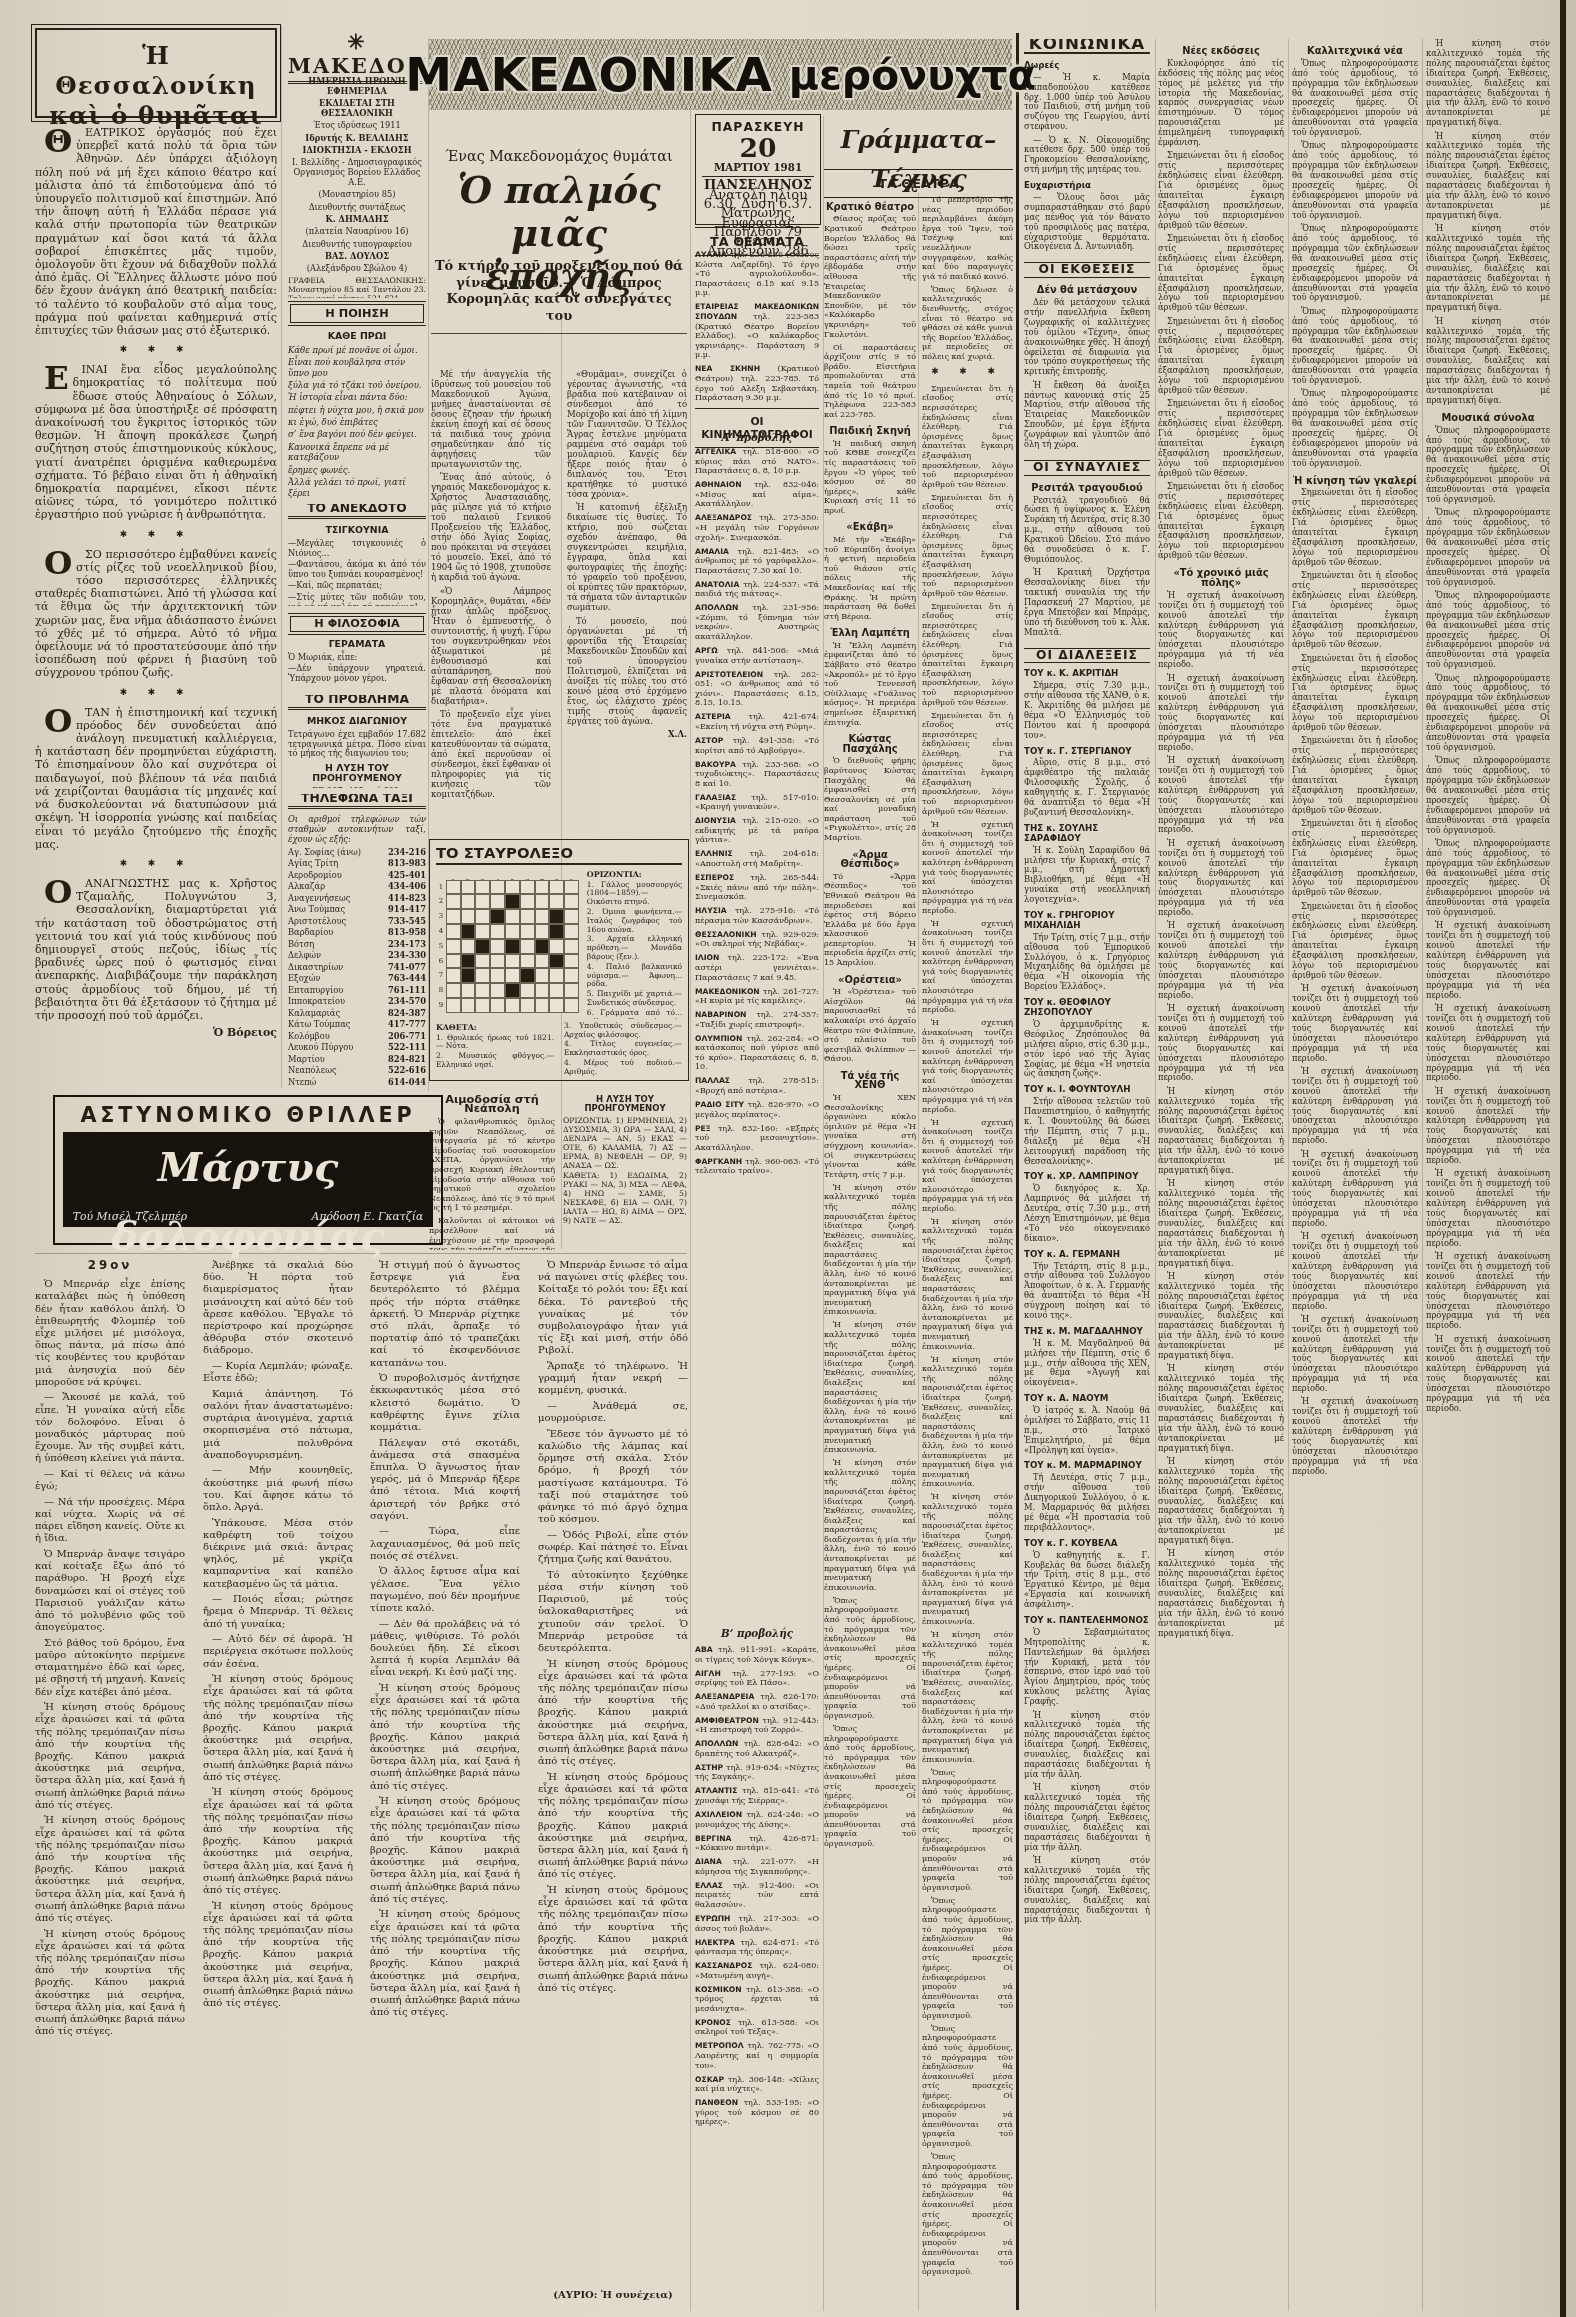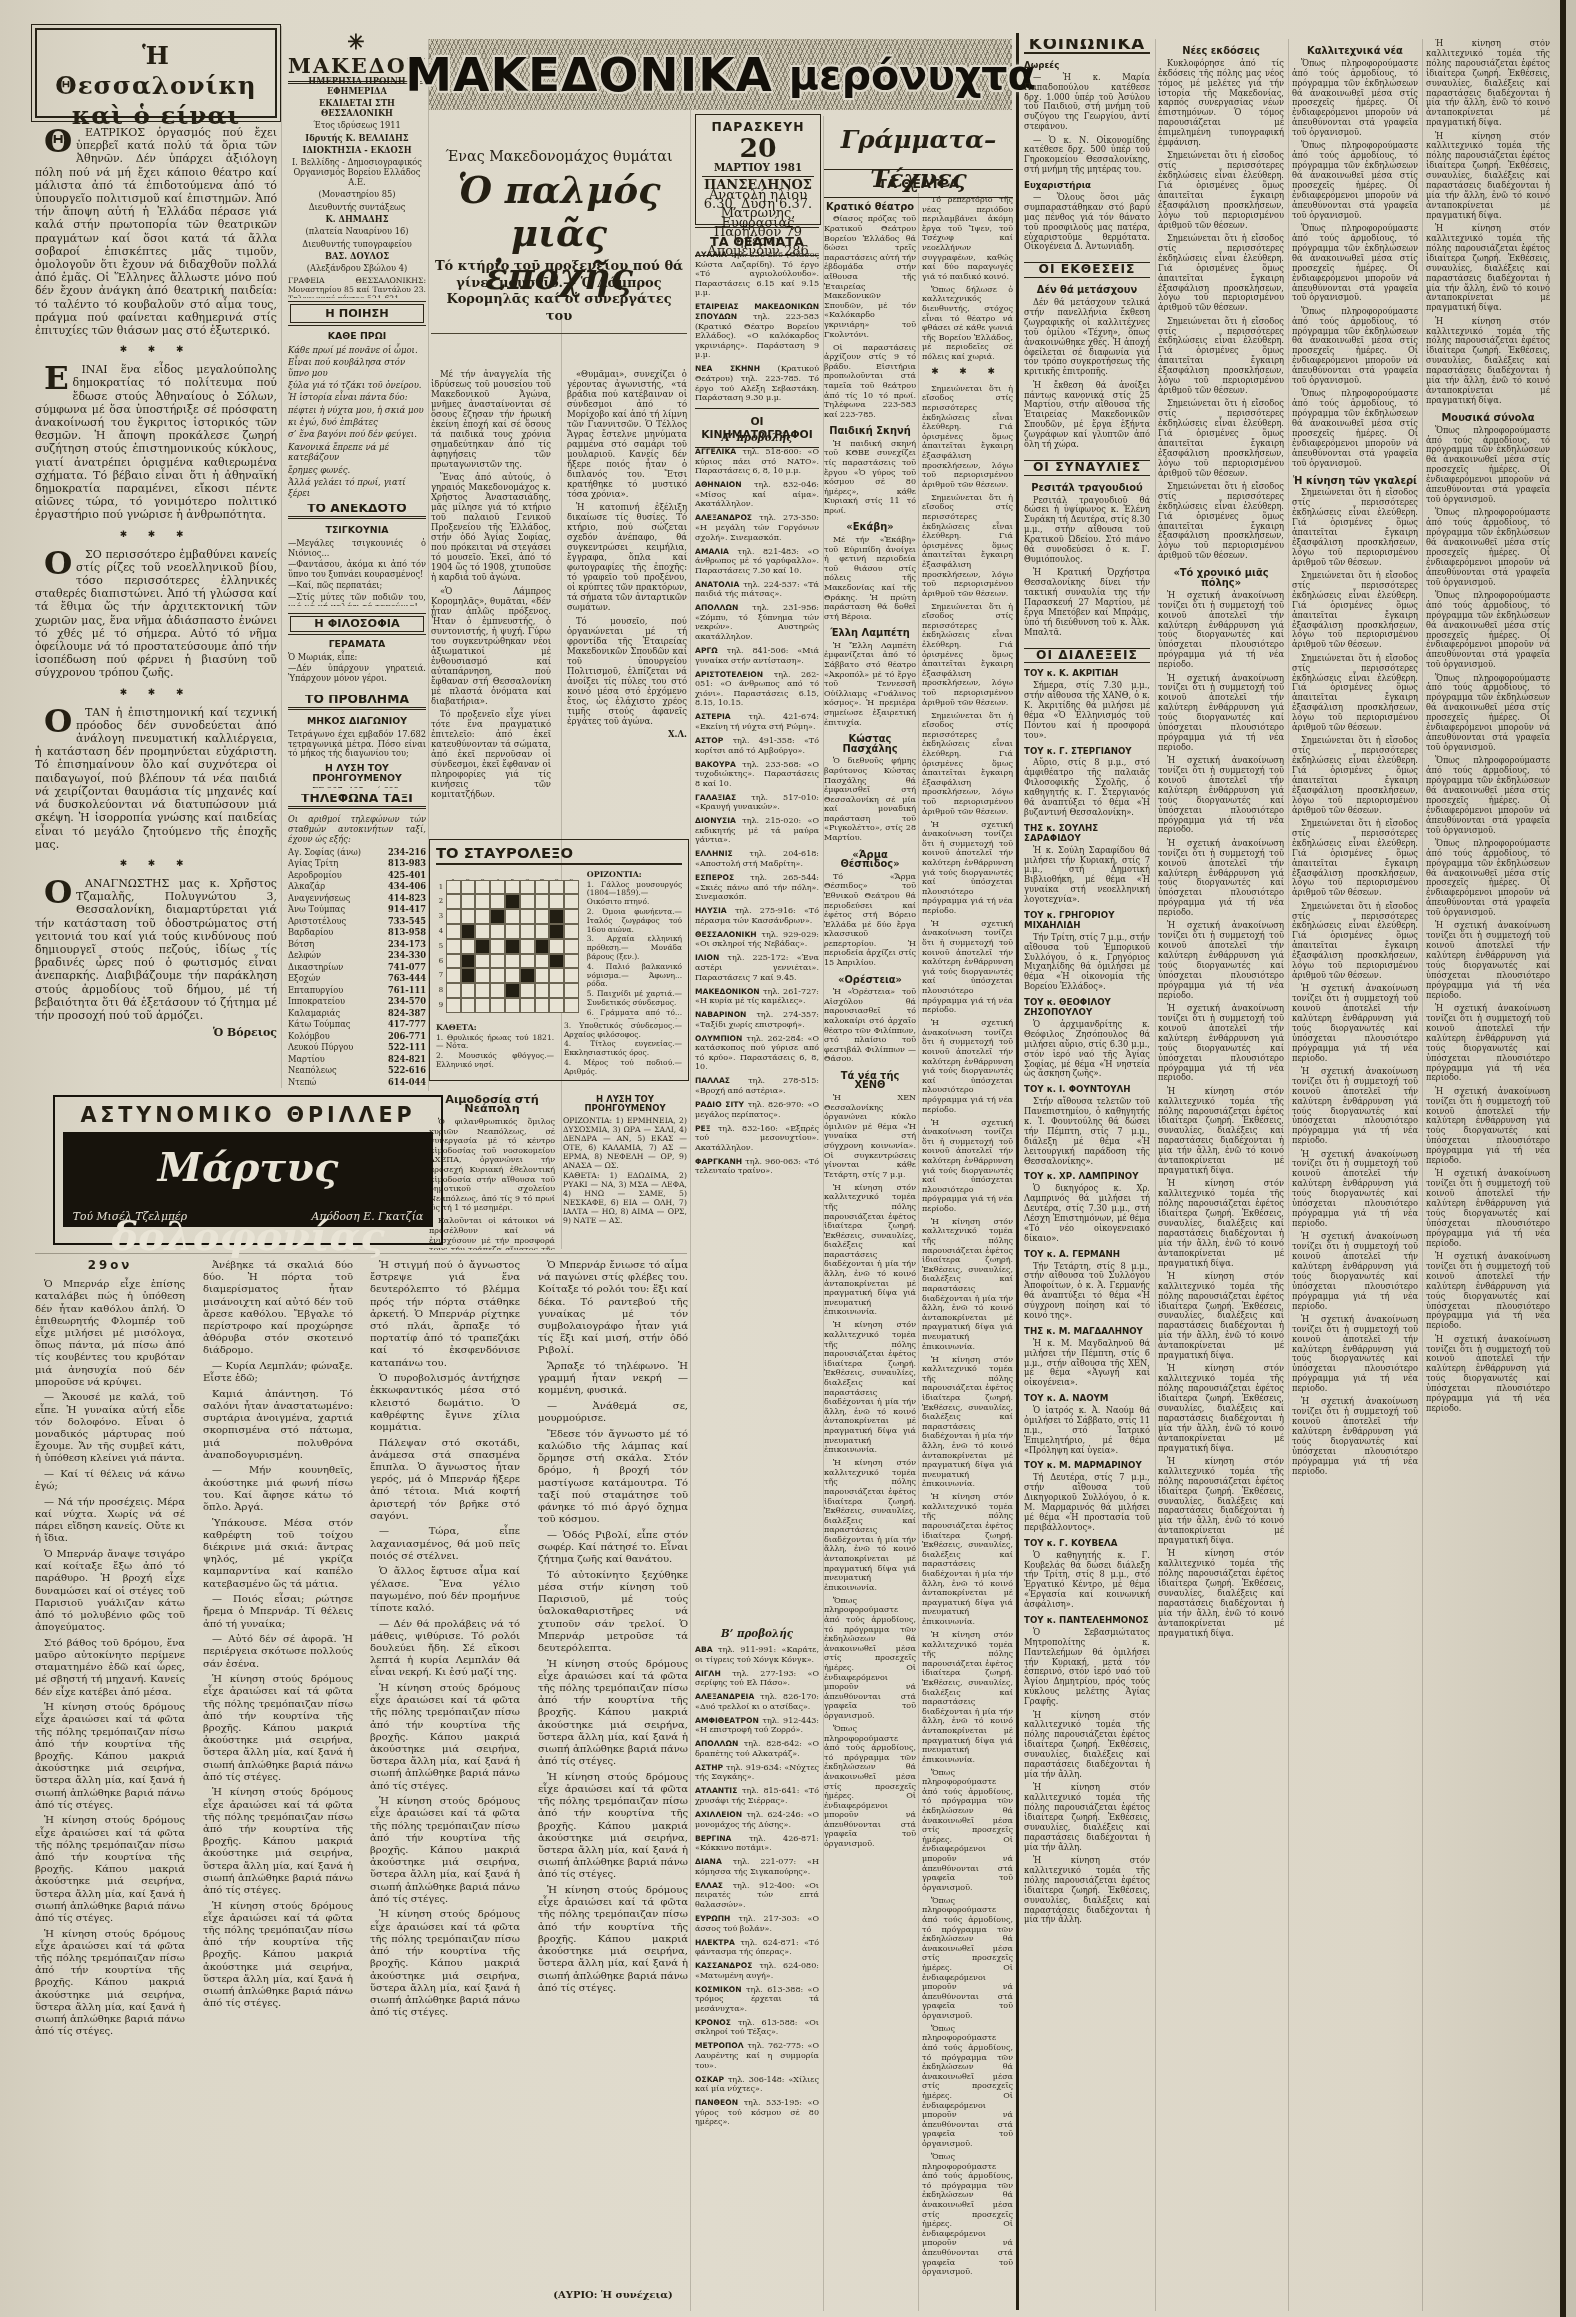--- a/index.html
+++ b/index.html
@@ -110,21 +110,21 @@
   <div class="vrb" style="left:1016px;top:33px;width:3px;height:2277px;"></div>
   <div class="vr" style="left:1155px;top:39px;height:2272px;"></div>
   <div class="vr" style="left:1288px;top:39px;height:2272px;"></div>
   <div class="vr" style="left:1422px;top:39px;height:2272px;"></div>
   <div class="vrb" style="left:1560px;top:0;width:5.9px;height:2318px;"></div>
   <div class="abs" style="left:1566px;top:0;width:9.9px;height:2318px;background:#c6c0b0;"></div>
   <div class="hr" style="left:35px;top:1253px;width:652px;"></div>
 
   <div class="abs worldbox" style="left:35px;top:27.6px;width:238px;height:75px;">
     <div>Ἡ Θεσσαλονίκη</div>
-    <div>καὶ ὁ είναι</div>
+    <div>καὶ ὁ θυμᾶται</div>
   </div>
   <div class="col worldcol t11" style="left:35px;top:126px;width:242px;height:948px;">
       <p class="p"><span class="dc">Θ</span>ΕΑΤΡΙΚΟΣ ὀργασμός πού ἔχει ὑπερβεῖ κατά πολύ τά ὅρια τῶν Ἀθηνῶν. Δέν ὑπάρχει ἀξιόλογη πόλη πού νά μή ἔχει κάποιο θέατρο καί μάλιστα ἀπό τά ἐπιδοτούμενα ἀπό τό ὑπουργεῖο πολιτισμοῦ καί ἐπιστημῶν. Ἀπό τήν ἄποψη αὐτή ἡ Ἑλλάδα πέρασε γιά καλά στήν πρωτοπορία τῶν θεατρικῶν πραγμάτων καί ὅσοι κατά τά ἄλλα σοβαροί ἐπισκέπτες μᾶς τιμοῦν, ὁμολογοῦν ὅτι ἔχουν νά διδαχθοῦν πολλά ἀπό ἐμᾶς. Οἱ Ἕλληνες ἄλλωστε μόνο πού δέν ἔχουν ἀνάγκη ἀπό θεατρική παιδεία: τό ταλέντο τό κουβαλοῦν στό αἷμα τους, πράγμα πού φαίνεται καθημερινά στίς ἐπιτυχίες τῶν θιάσων μας στό ἐξωτερικό.</p>
       <div class="sep">✱  ✱  ✱</div>
       <p class="p"><span class="dc">Ε</span>ΙΝΑΙ ἕνα εἶδος μεγαλούπολης δημοκρατίας τό πολίτευμα πού ἔδωσε στούς Ἀθηναίους ὁ Σόλων, σύμφωνα μέ ὅσα ὑποστήριξε σέ πρόσφατη ἀνακοίνωσή του ἔγκριτος ἱστορικός τῶν θεσμῶν. Ἡ ἄποψη προκάλεσε ζωηρή συζήτηση στούς ἐπιστημονικούς κύκλους, γιατί ἀνατρέπει ὁρισμένα καθιερωμένα σχήματα. Τό βέβαιο εἶναι ὅτι ἡ ἀθηναϊκή δημοκρατία παραμένει, εἴκοσι πέντε αἰῶνες τώρα, τό γονιμότερο πολιτικό ἐργαστήριο πού γνώρισε ἡ ἀνθρωπότητα.</p>
       <div class="sep">✱  ✱  ✱</div>
       <p class="p"><span class="dc">Ο</span>ΣΟ περισσότερο ἐμβαθύνει κανείς στίς ρίζες τοῦ νεοελληνικοῦ βίου, τόσο περισσότερες ἑλληνικές σταθερές διαπιστώνει. Ἀπό τή γλώσσα καί τά ἔθιμα ὥς τήν ἀρχιτεκτονική τῶν χωριῶν μας, ἕνα νῆμα ἀδιάσπαστο ἑνώνει τό χθές μέ τό σήμερα. Αὐτό τό νῆμα ὀφείλουμε νά τό προστατεύσουμε ἀπό τήν ἰσοπέδωση πού φέρνει ἡ βιασύνη τοῦ σύγχρονου τρόπου ζωῆς.</p>
       <div class="sep">✱  ✱  ✱</div>
       <p class="p"><span class="dc">Ο</span>ΤΑΝ ἡ ἐπιστημονική καί τεχνική πρόοδος δέν συνοδεύεται ἀπό ἀνάλογη πνευματική καλλιέργεια, ἡ κατάσταση δέν προμηνύεται εὐχάριστη. Τό ἐπισημαίνουν ὅλο καί συχνότερα οἱ παιδαγωγοί, πού βλέπουν τά νέα παιδιά νά χειρίζονται θαυμάσια τίς μηχανές καί νά δυσκολεύονται νά διατυπώσουν μιά σκέψη. Ἡ ἰσορροπία γνώσης καί παιδείας εἶναι τό μεγάλο ζητούμενο τῆς ἐποχῆς μας.</p>
       <div class="sep">✱  ✱  ✱</div>

